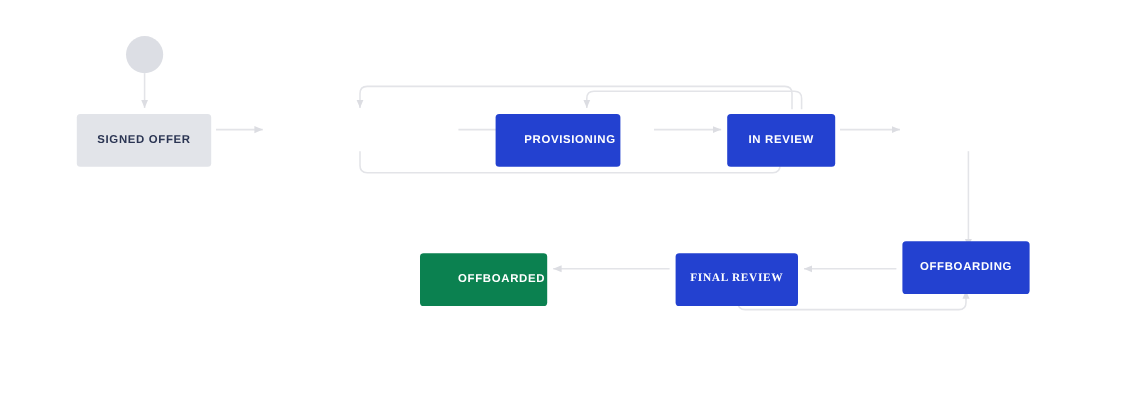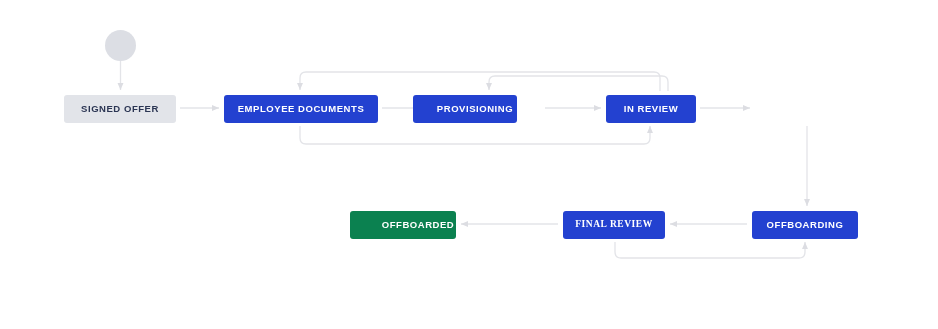--- a/index.html
+++ b/index.html
@@ -24,21 +24,21 @@
     width: 938px;
     height: 329px;
   }
   .node {
     position: absolute;
     box-sizing: border-box;
     display: flex;
     align-items: center;
     justify-content: center;
     border-radius: 3px;
-    height: 28px;
+    height: 44px;
     z-index: 5;
   }
   .node-label {
     font-size: 9.5px;
     font-weight: bold;
     letter-spacing: 0.55px;
     line-height: 1;
     white-space: nowrap;
     text-transform: uppercase;
   }
@@ -97,34 +97,31 @@
       <path d="M 615 242 L 615 252 Q 615 258 621 258 L 799 258 Q 805 258 805 252 L 805 242"></path>
     </g>
   </svg>
 
   <div class="start-circle" style="left:105px; top:30px;"></div>
 
   <div class="node grey" style="left:64px; top:95px; width:112px;">
     <span class="node-label">SIGNED OFFER</span>
   </div>
 
-  <div class="node blue" style="left:224px; top:95px; width:154px;">
-    <span class="node-label">EMPLOYEE DOCUMENTS</span>
-  </div>
 
   <div class="node blue" style="left:413px; top:95px; width:104px;padding-left:20px;">
     <span class="node-label">PROVISIONING</span>
   </div>
 
   <div class="node blue" style="left:606px; top:95px; width:90px;align-items:center;">
     <span class="node-label">IN REVIEW</span>
   </div>
 
 
-  <div class="node blue" style="left:752px; top:211px; width:106px;">
+  <div class="node blue" style="left:752px; top:201px; width:106px;">
     <span class="node-label">OFFBOARDING</span>
   </div>
 
   <div class="node blue" style="left:563px; top:211px; width:102px;font-family:Liberation Serif, serif;">
     <span class="node-label">FINAL REVIEW</span>
   </div>
 
   <div class="node green" style="left:350px; top:211px; width:106px;">
     <span class="node-label">OFFBOARDED</span>
   </div>

